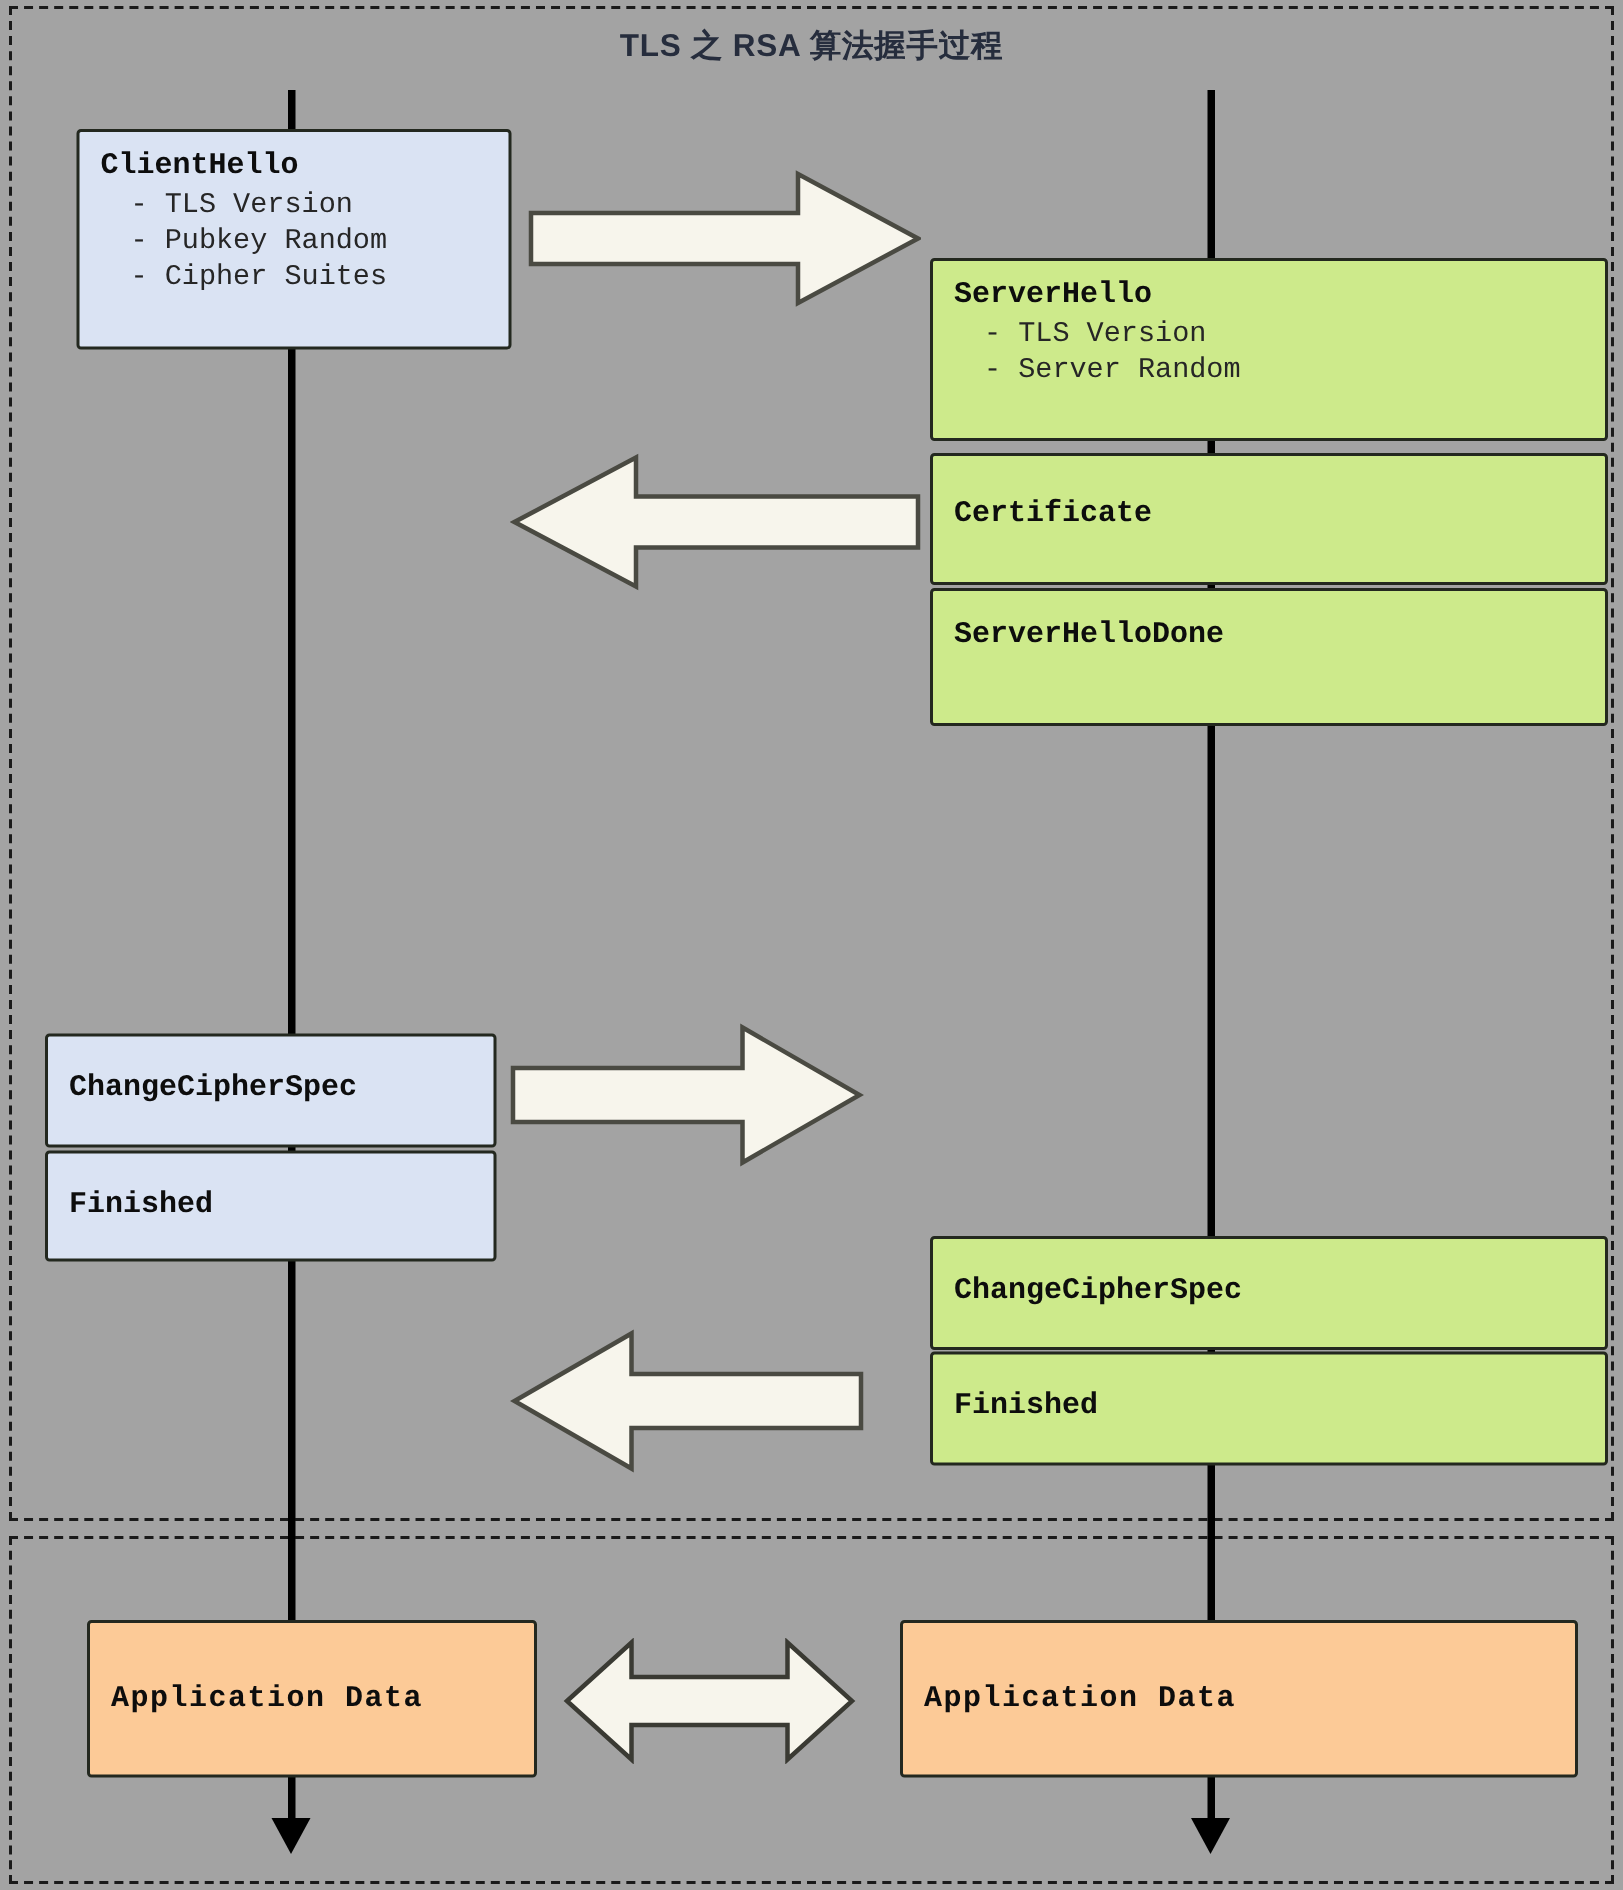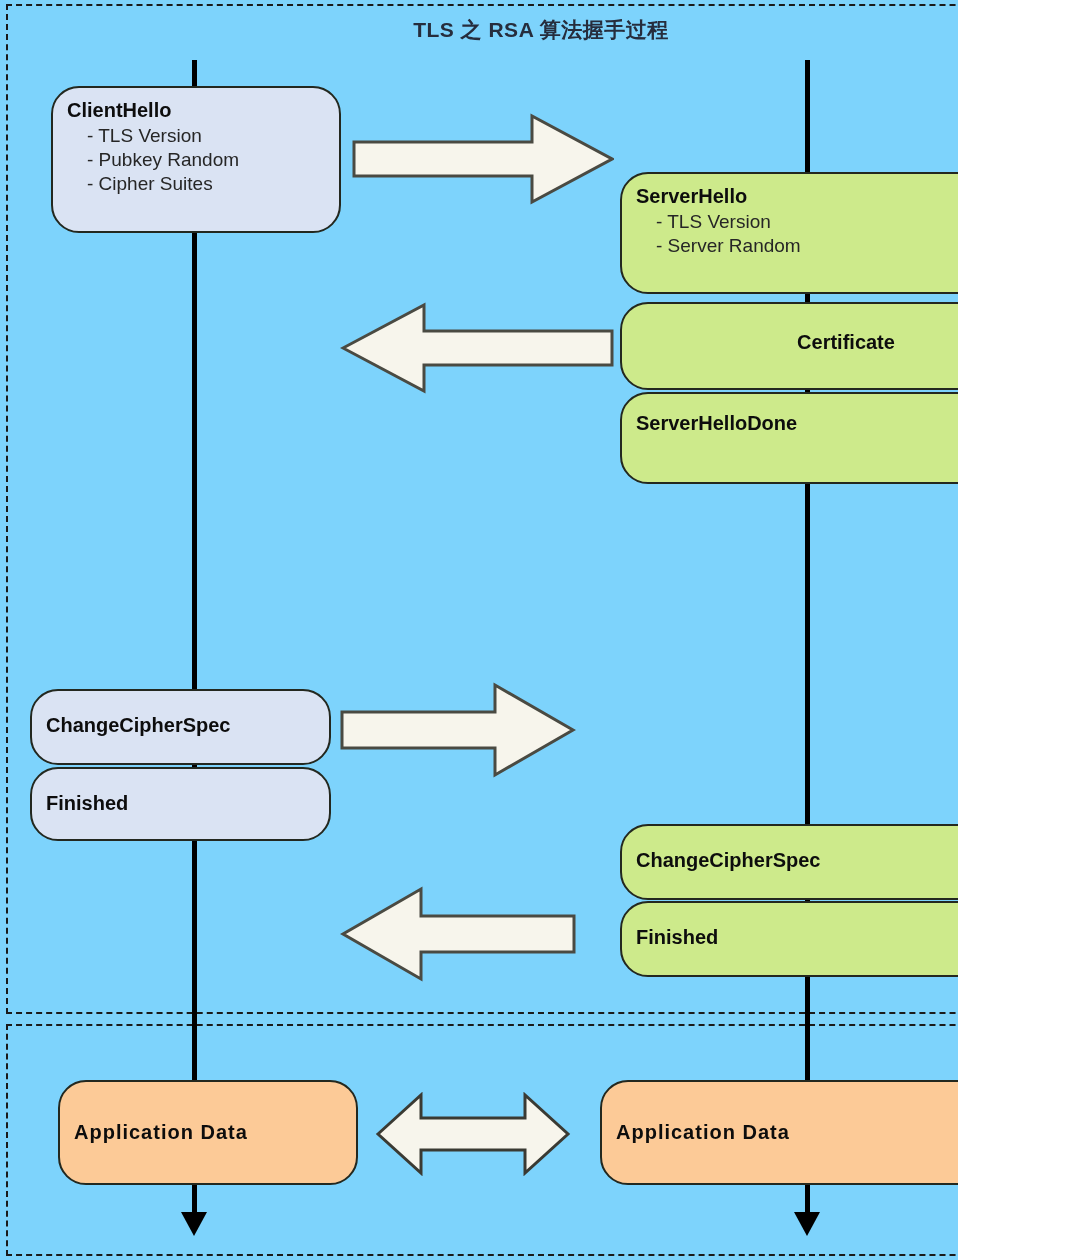--- a/index.html
+++ b/index.html
@@ -2,23 +2,23 @@
 <html><head>
 <meta charset="utf-8">
 <style>
   html, body {
     margin: 0;
     padding: 0;
     background: #ffffff;
   }
   #canvas {
     position: relative;
-    width: 958px;
+    width: 1082px;
     height: 1260px;
-    background: #7dd3fc;
+    background: #a3a3a3;
     font-family: "Liberation Sans", sans-serif;
     overflow: hidden;
   }
 
   
   .phase-frame {
     position: absolute;
     border: 2px dashed #1a1a1a;
     box-sizing: border-box;
     background: transparent;
@@ -56,23 +56,23 @@
     border-top: 24px solid #000000;
   }
   #lifeline-client-arrowhead { left: 181px; top: 1212px; }
   #lifeline-server-arrowhead { left: 794px; top: 1212px; }
 
   
   .msg-box {
     position: absolute;
     box-sizing: border-box;
     border: 2.5px solid #23281f;
-    border-radius: 28px;
+    border-radius: 3px;
     padding: 10px 14px;
-    font-family: Liberation Sans, sans-serif;
+    font-family: Liberation Mono, monospace;
     color: #0d0d0d;
     line-height: 1.28;
   }
   .msg-box .title {
     font-size: 20px;
     font-weight: bold;
     white-space: nowrap;
   }
   .msg-box .bullet {
     font-size: 19px;
@@ -87,21 +87,21 @@
     background: #fcca97;
     display: flex;
     align-items: center;
     justify-content: flex-start;
   }
   .app-box .title { font-size: 20px; font-weight: bold; letter-spacing: 1px; }
 
   
   #box-client-hello        { left: 51px;  top: 86px;  width: 290px; height: 147px; }
   #box-server-hello        { left: 600px; top: 172px; width: 452px; height: 122px; }
-  #box-certificate         { left: 600px; top: 302px; width: 452px; height: 88px; padding-top: 26px; text-align: center; }
+  #box-certificate         { left: 600px; top: 302px; width: 452px; height: 88px; padding-top: 26px; }
   #box-server-hello-done   { left: 600px; top: 392px; width: 452px; height: 92px; padding-top: 17px; }
   #box-client-key-exchange { left: 30px;  top: 602px; width: 301px; height: 85px; }
   #box-client-ccs          { left: 30px;  top: 689px; width: 301px; height: 76px; padding-top: 22px; }
   #box-client-finished     { left: 30px;  top: 767px; width: 301px; height: 74px; padding-top: 22px; }
   #box-server-ccs          { left: 600px; top: 824px; width: 452px; height: 76px; padding-top: 22px; }
   #box-server-finished     { left: 600px; top: 901px; width: 452px; height: 76px; padding-top: 22px; }
   #box-app-data-client     { left: 58px;  top: 1080px; width: 300px; height: 105px; }
   #box-app-data-server     { left: 600px; top: 1080px; width: 452px; height: 105px; }
 
   

